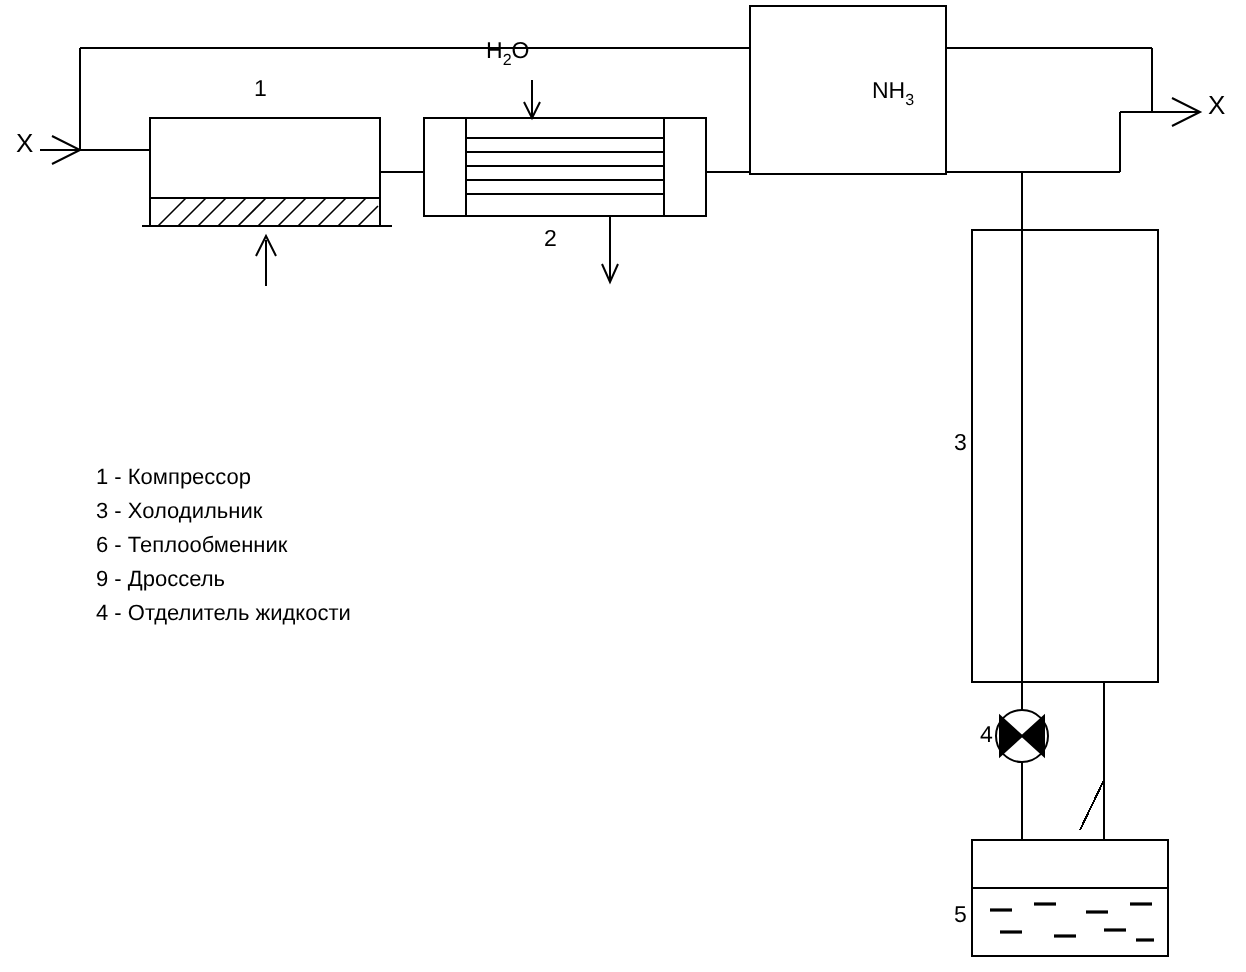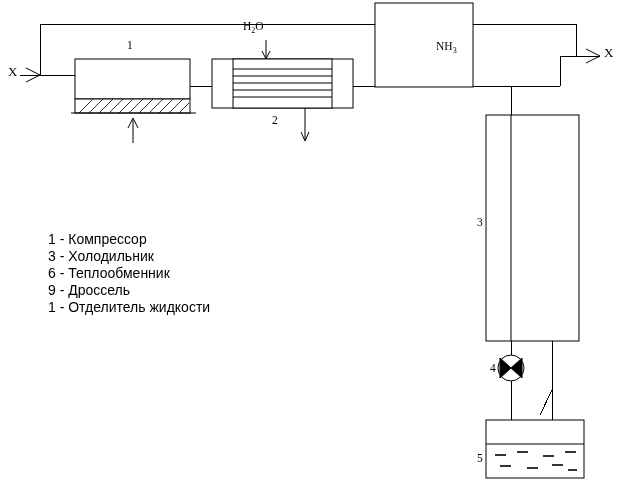--- a/index.html
+++ b/index.html
@@ -19,34 +19,33 @@
   }
   #stage svg {
     position: absolute;
     left: 0;
     top: 0;
   }
   .legend {
     position: absolute;
     left: 48px;
     top: 231px;
-    font-size: 14px;
+    font-size: 11px;
     color: #000000;
     line-height: 17px;
     white-space: nowrap;
   }
   .legend-item {
     display: block;
   }
   .lbl {
     position: absolute;
     font-size: 11.5px;
     color: #000000;
     white-space: nowrap;
-    font-family: Liberation Serif, serif;
   }
   .lbl-sub {
     font-size: 8px;
     vertical-align: sub;
   }
   .lbl-big {
     font-size: 13px;
   }
 </style>
 </head>
@@ -175,16 +174,16 @@
 
   <div class="lbl" style="left:490px; top:362px;">4</div>
 
   <div class="lbl" style="left:477px; top:452px;">5</div>
 
   <div class="legend">
     <span class="legend-item">1 - Компрессор</span>
     <span class="legend-item">3 - Холодильник</span>
     <span class="legend-item">6 - Теплообменник</span>
     <span class="legend-item">9 - Дроссель</span>
-    <span class="legend-item">1 - Отделитель жидкости</span>
+    <span class="legend-item">4 - Отделитель жидкости</span>
   </div>
 
 </div>
 
 </body></html>

